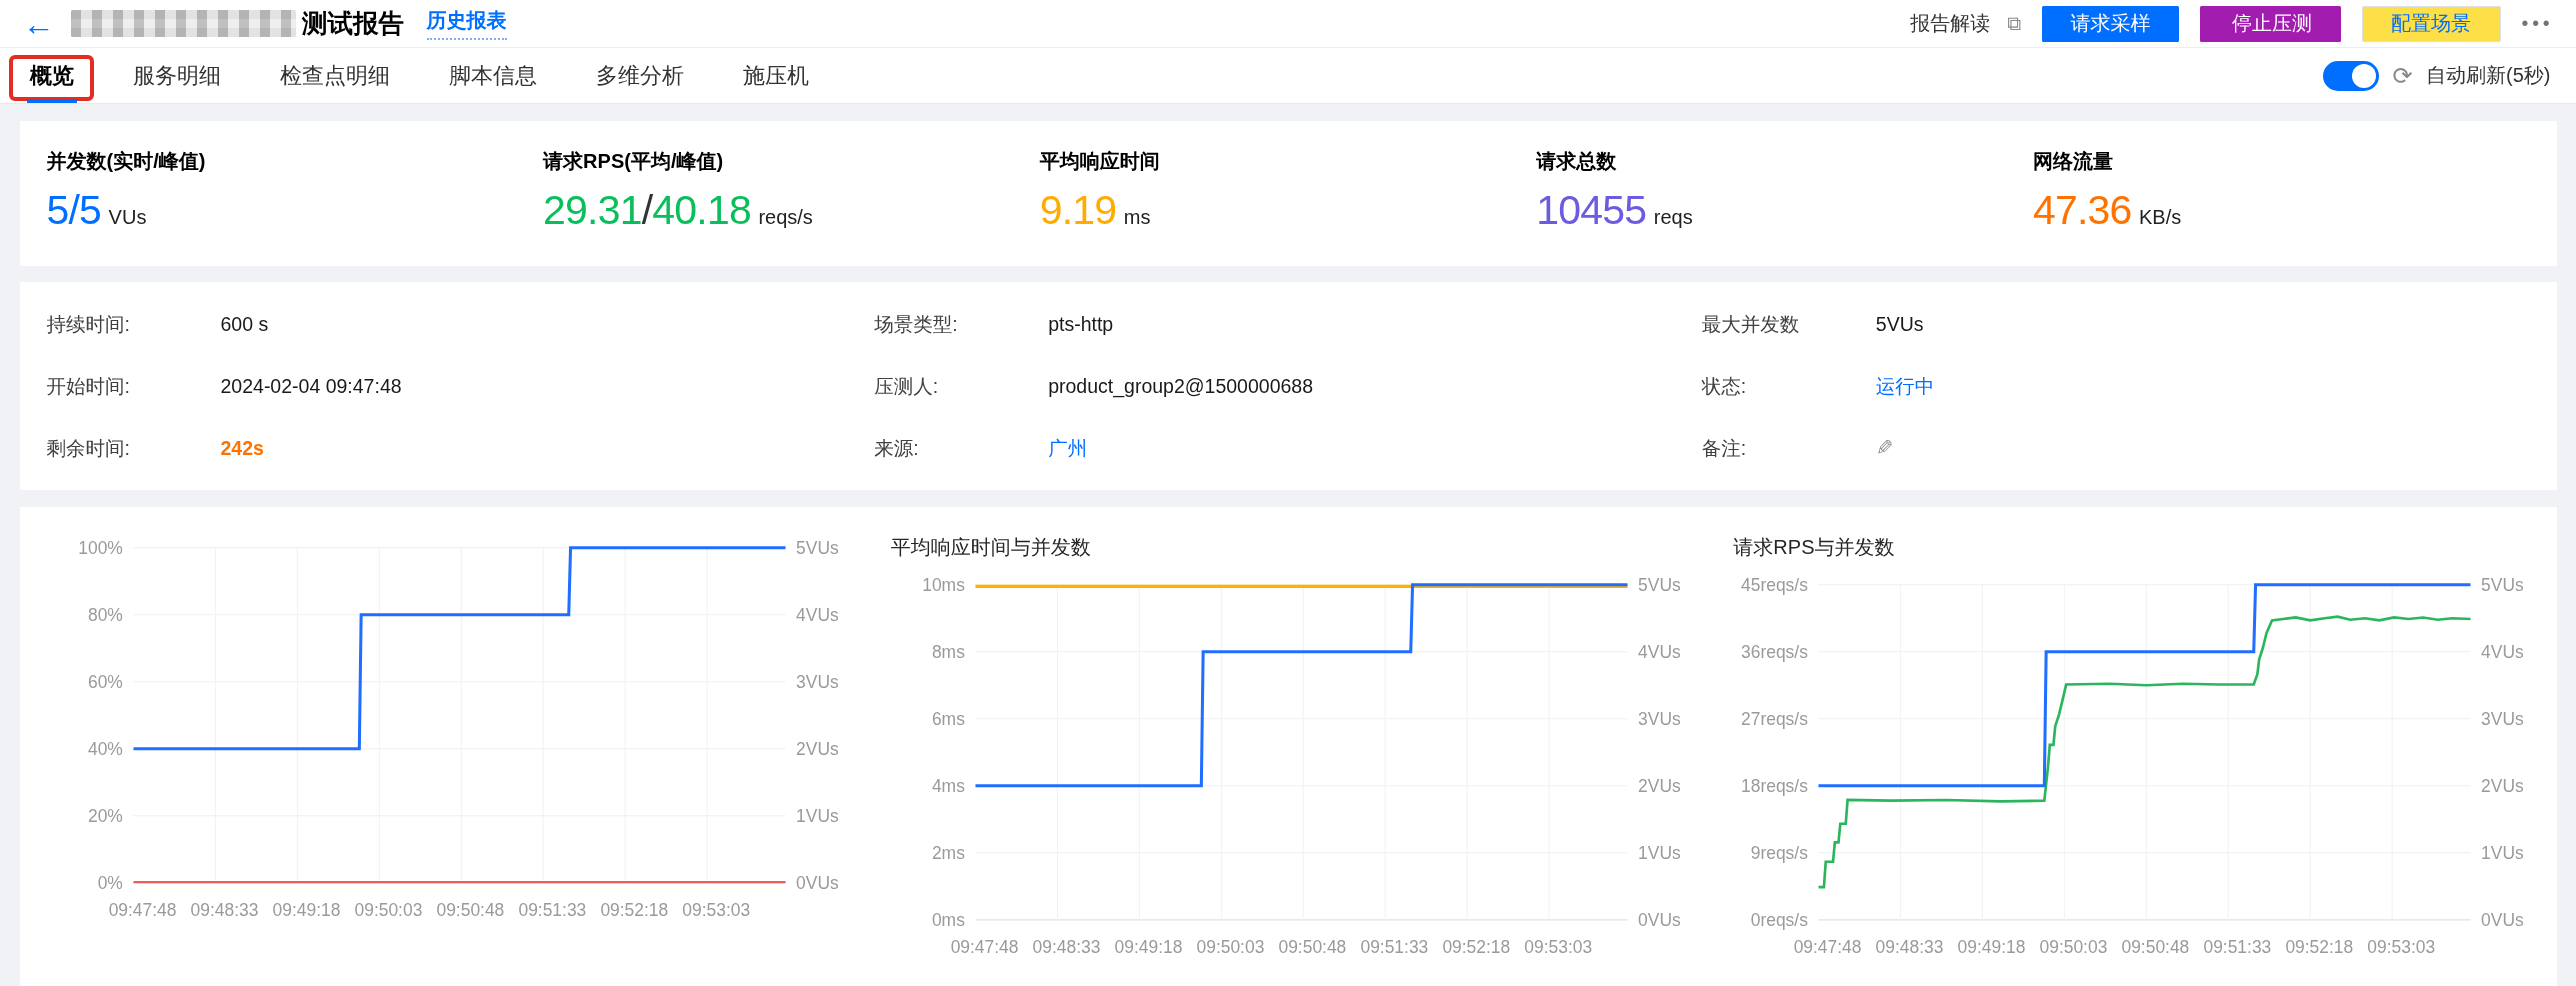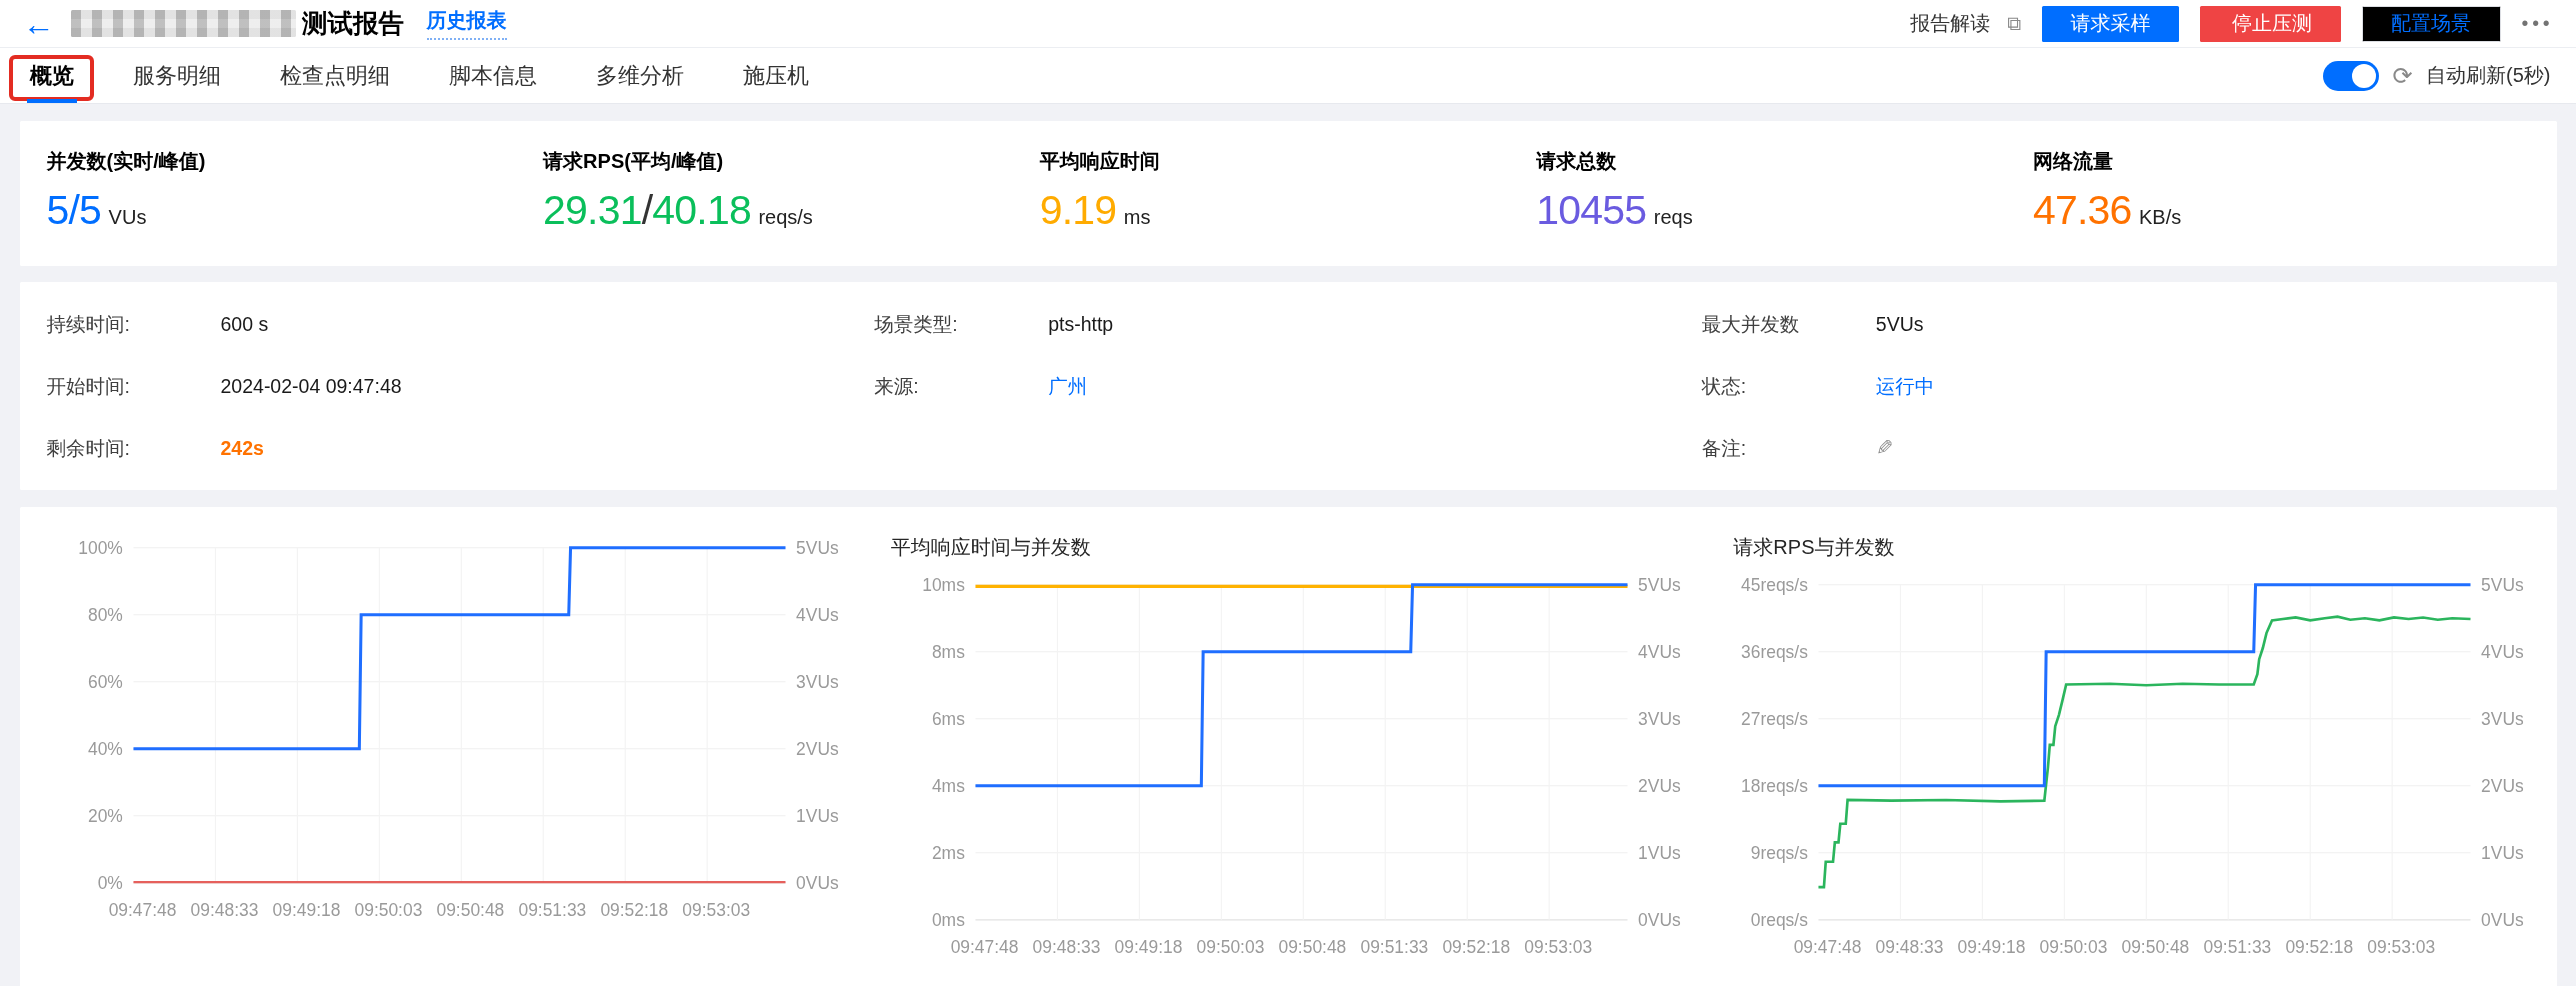--- a/index.html
+++ b/index.html
@@ -23,22 +23,22 @@
   }
   .page-title { font-size: 25.5px; font-weight: bold; color: #000; margin-left: 6px; font-family: Liberation Serif, serif; }
   .history-link { margin-left: 22.5px; font-size: 20px; font-weight: bold; color: #006eff;
     border-bottom: 2.3px dotted #7fb0f5; padding-bottom: 4.5px; cursor: pointer; }
   .header-right { margin-left: auto; display: flex; align-items: center; gap: 21px; }
   .report-read { font-size: 20px; color: #333; display: flex; align-items: center; gap: 17px; cursor: pointer; }
   .extlink-icon { font-size: 19.5px; color: #8a8a8a; }
   .btn { height: 36px; padding: 0 28.5px; font-size: 20px; border-radius: 1.5px;
     display: flex; align-items: center; justify-content: center; cursor: pointer; border: none; }
   .btn-primary { background: #006eff; color: #fff; }
-  .btn-warning { background: #ef4444; color: #fff; padding-left: 32px; }
-  .btn-outline { background: #000000; color: #006eff; border: 1.5px solid #dcdee3; }
+  .btn-warning { background: #a21caf; color: #fff; padding-left: 32px; }
+  .btn-outline { background: #fde047; color: #006eff; border: 1.5px solid #dcdee3; }
   .more-dots { color: #737373; font-size: 19.5px; letter-spacing: 3.8px; cursor: pointer; }
 
   
   .tabbar { height: 56px; background: #fff; display: flex; align-items: center;
     padding: 0 25.5px; border-bottom: 1.5px solid #e7e9ee; }
   .tab-list { display: flex; align-items: stretch; height: 100%; }
   .tab { position: relative; display: flex; align-items: center; padding: 0 4.5px;
     margin-right: 50px; font-size: 22px; color: #333; cursor: pointer; }
   .tab.active { font-weight: bold; color: #000; }
   .tab.active::after { content: ""; position: absolute; left: 1.5px; right: 1.5px; bottom: 0;
@@ -176,20 +176,24 @@
       </div>
       <div class="info-row">
         <span class="info-label">剩余时间:</span>
         <span class="info-value orange">242s</span>
       </div>
     </div>
     <div class="info-col">
       <div class="info-row">
         <span class="info-label">场景类型:</span>
         <span class="info-value">pts-http</span>
+      </div>
+      <div class="info-row">
+        <span class="info-label">压测人:</span>
+        <span class="info-value">product_group2@1500000688</span>
       </div>
       <div class="info-row">
         <span class="info-label">来源:</span>
         <span class="info-value link">广州</span>
       </div>
     </div>
     <div class="info-col">
       <div class="info-row">
         <span class="info-label">最大并发数</span>
         <span class="info-value">5VUs</span>

